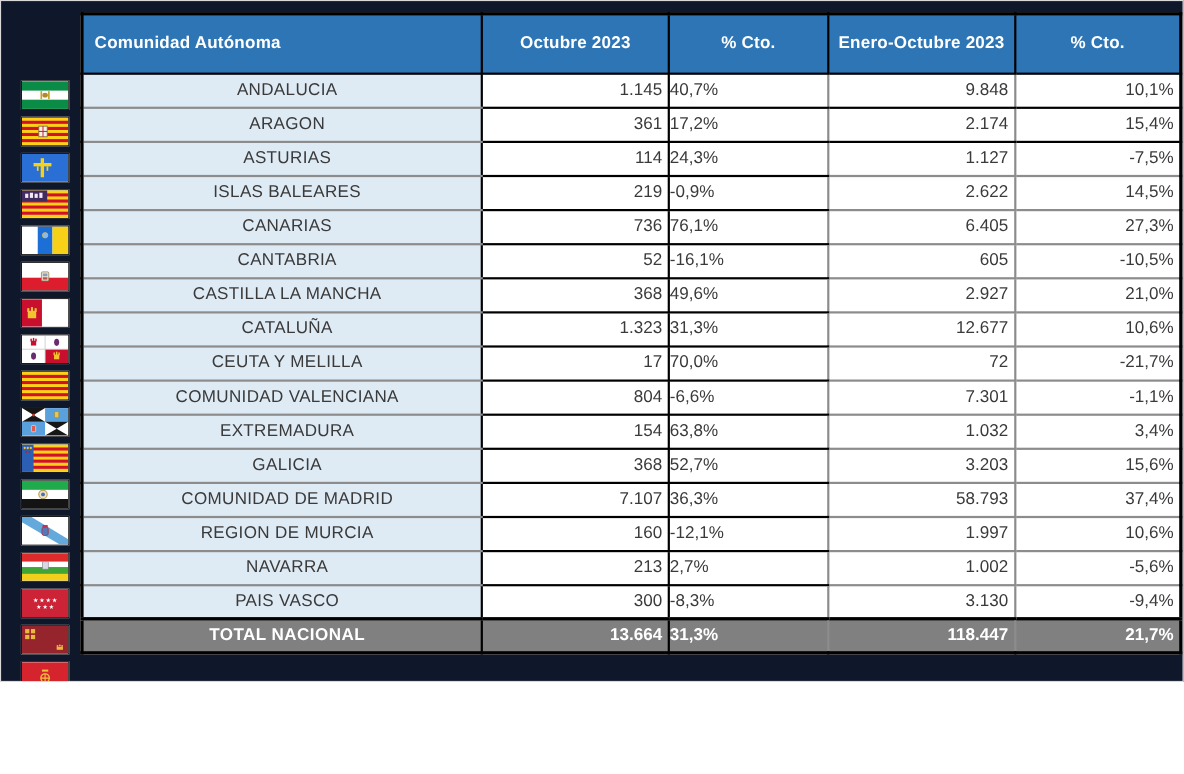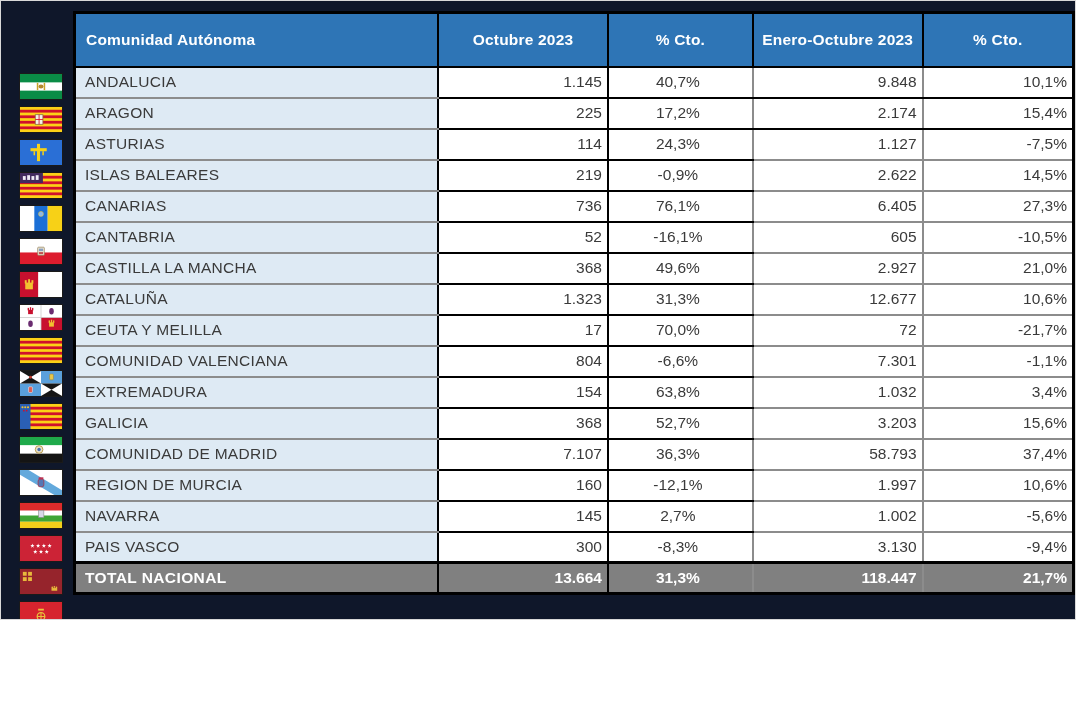--- a/index.html
+++ b/index.html
@@ -12,23 +12,23 @@
   
   table.tbl{position:absolute;left:72px;top:10px;border-collapse:collapse;table-layout:fixed;
             border:3px solid #000;background:#fff;}
   .tbl th{background:#2E75B6;color:#fff;font-weight:bold;font-size:15.5px;height:54px;
           border-right:2px solid #000;border-bottom:2px solid #000;text-align:center;
           letter-spacing:0.2px;padding:0 4px;box-sizing:border-box;}
   .tbl th.c1{text-align:left;padding-left:10px;}
   .tbl th.c5{border-right:none;}
   .tbl td{height:31px;font-size:15.5px;color:#3a3a3a;padding:0;box-sizing:border-box;background:#fff;}
   .tbl td.c1{background:#DEEAF4;border-right:2px solid #000;border-bottom:2px solid #8c8c8c;
-             padding-left:9px;text-align:left;letter-spacing:0.3px;}
+             padding-left:9px;text-align:center;letter-spacing:0.3px;}
   .tbl td.c2{border-right:2px solid #000;border-bottom:2px solid #000;text-align:right;padding-right:5px;}
-  .tbl td.c3{border-right:2px solid #8c8c8c;border-bottom:2px solid #000;text-align:center;padding-right:5px;}
+  .tbl td.c3{border-right:2px solid #8c8c8c;border-bottom:2px solid #000;text-align:left;padding-right:5px;}
   .tbl td.c4{border-right:2px solid #8c8c8c;border-bottom:2px solid #8c8c8c;text-align:right;padding-right:5px;}
   .tbl td.c5{border-bottom:2px solid #8c8c8c;text-align:right;padding-right:5px;}
   .tbl tr.bk td.c4,.tbl tr.bk td.c5{border-bottom:2px solid #000;}
   .tbl tr.total td{background:#808080;color:#fff;font-weight:bold;border-top:3px solid #000;border-bottom:none;}
   .tbl tr.total td.c1{letter-spacing:0.4px;}
 </style>
 </head>
 <body>
 
 <svg width="0" height="0" style="position:absolute" aria-hidden="true">
@@ -253,21 +253,21 @@
     <tbody>
       <tr class="bk">
         <td class="c1">ANDALUCIA</td>
         <td class="c2">1.145</td>
         <td class="c3">40,7%</td>
         <td class="c4">9.848</td>
         <td class="c5">10,1%</td>
       </tr>
       <tr class="bk">
         <td class="c1">ARAGON</td>
-        <td class="c2">225</td>
+        <td class="c2">361</td>
         <td class="c3">17,2%</td>
         <td class="c4">2.174</td>
         <td class="c5">15,4%</td>
       </tr>
       <tr>
         <td class="c1">ASTURIAS</td>
         <td class="c2">114</td>
         <td class="c3">24,3%</td>
         <td class="c4">1.127</td>
         <td class="c5">-7,5%</td>
@@ -344,21 +344,21 @@
       </tr>
       <tr>
         <td class="c1">REGION DE MURCIA</td>
         <td class="c2">160</td>
         <td class="c3">-12,1%</td>
         <td class="c4">1.997</td>
         <td class="c5">10,6%</td>
       </tr>
       <tr>
         <td class="c1">NAVARRA</td>
-        <td class="c2">145</td>
+        <td class="c2">213</td>
         <td class="c3">2,7%</td>
         <td class="c4">1.002</td>
         <td class="c5">-5,6%</td>
       </tr>
       <tr>
         <td class="c1">PAIS VASCO</td>
         <td class="c2">300</td>
         <td class="c3">-8,3%</td>
         <td class="c4">3.130</td>
         <td class="c5">-9,4%</td>

